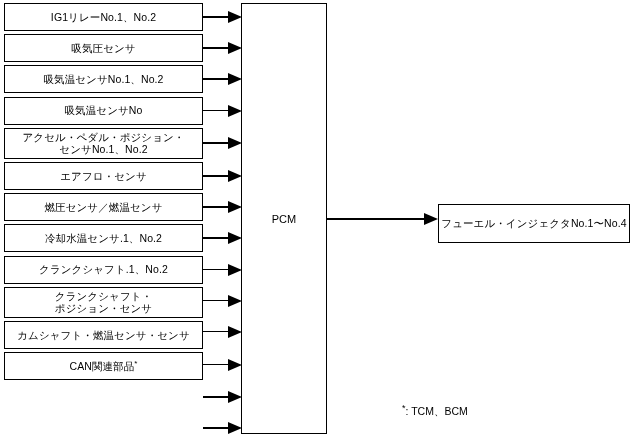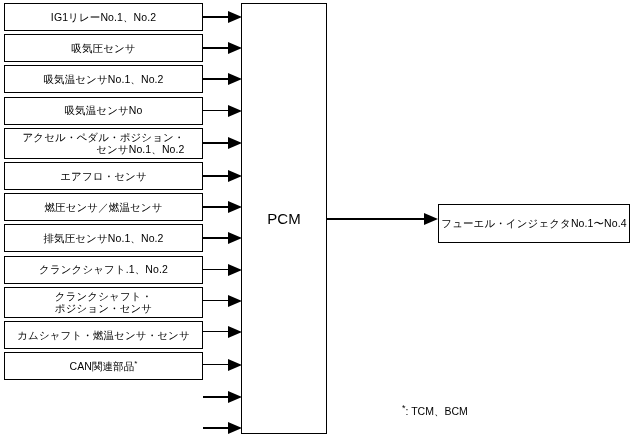--- a/index.html
+++ b/index.html
@@ -29,21 +29,21 @@
   .input-box {
     box-sizing: border-box;
     width: 199px;
     height: 28px;
     border: 1px solid #000000;
     background: #ffffff;
     margin-bottom: 3.2px;
     display: flex;
     align-items: center;
     justify-content: center;
-    text-align: right;
+    text-align: center;
     line-height: 1.18;
     font-size: 10.5px;
     letter-spacing: 0.1px;
     position: relative;
   }
   .input-box .label {
     display: block;
     white-space: pre-line;
     padding: 0 4px;
   }
@@ -81,21 +81,21 @@
     left: 241px;
     top: 3px;
     width: 86px;
     height: 431px;
     box-sizing: border-box;
     border: 1.4px solid #000000;
     background: #ffffff;
     display: flex;
     align-items: center;
     justify-content: center;
-    font-size: 15px;
+    font-size: 11px;
   }
 
   
   .output-box {
     position: absolute;
     left: 438px;
     top: 204px;
     width: 192px;
     height: 39px;
     box-sizing: border-box;
@@ -157,21 +157,21 @@
 
     <div class="input-box">
       <span class="label">エアフロ・センサ</span>
     </div>
 
     <div class="input-box">
       <span class="label">燃圧センサ／燃温センサ</span>
     </div>
 
     <div class="input-box">
-      <span class="label">排気圧センサNo.1、No.2</span>
+      <span class="label">冷却水温センサ.1、No.2</span>
     </div>
 
 
     <div class="input-box">
       <span class="label">クランクシャフト.1、No.2</span>
     </div>
 
 
     <div class="input-box two-line">
       <span class="label">クランクシャフト・

